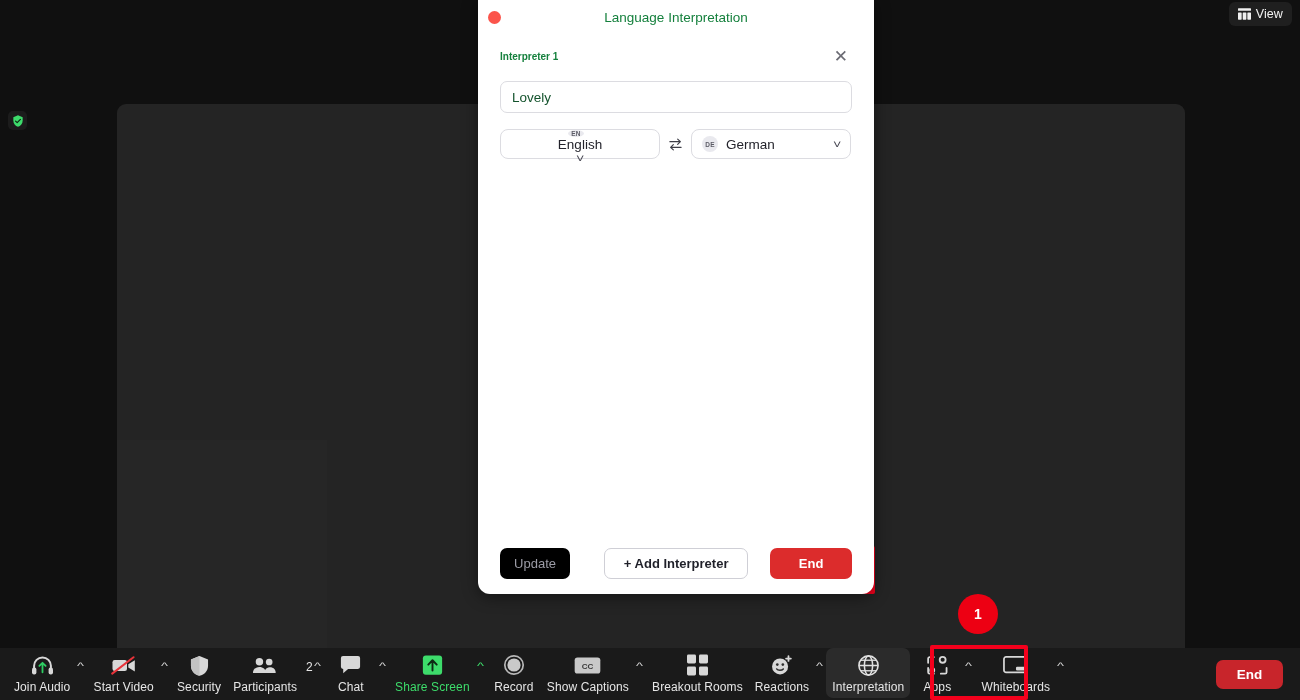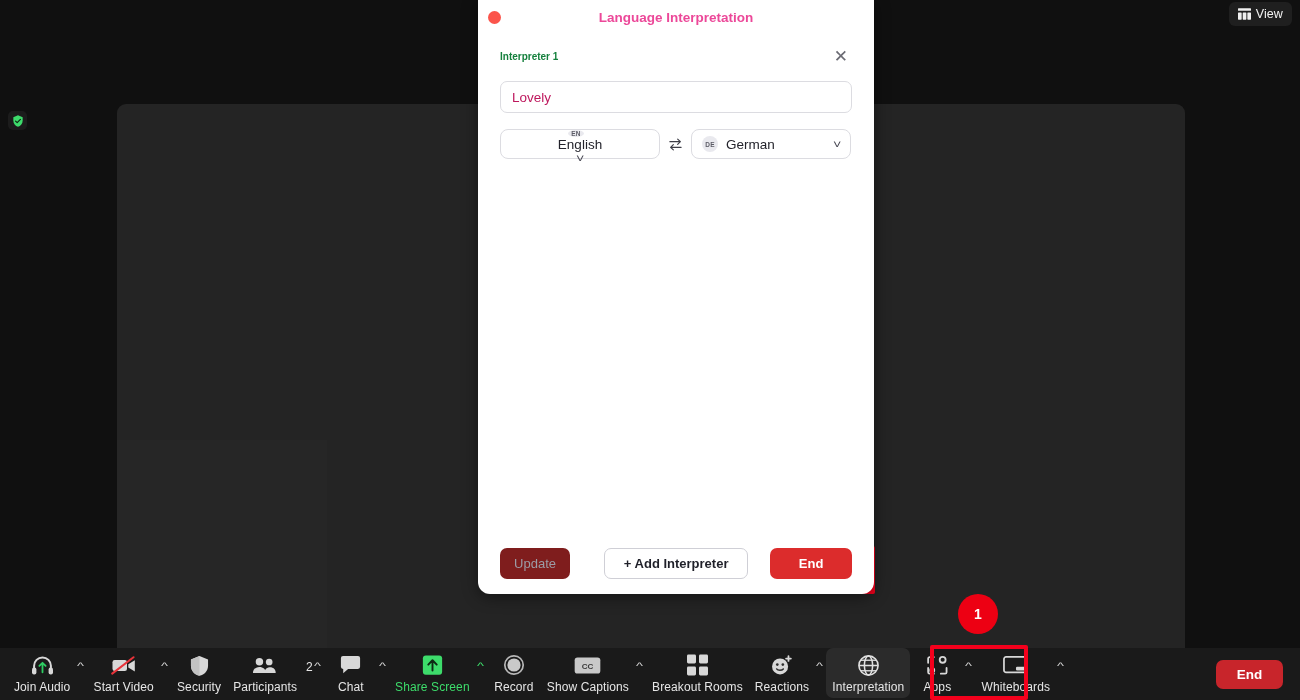--- a/index.html
+++ b/index.html
@@ -90,37 +90,37 @@
   .modal {
     position: absolute; left: 478px; top: 0px; width: 396px; height: 594px;
     background: #fff; border-radius: 0 0 12px 12px;
     box-shadow: 0 3px 16px rgba(0,0,0,.45);
     display: flex; flex-direction: column;
   }
   .modal-titlebar {
     height: 35px; position: relative;
     display: flex; align-items: center; justify-content: center;
   }
-  .modal-title { font-size: 13.5px; font-weight: bold; color: #ec4899; }
+  .modal-title { font-size: 13.5px; font-weight: normal; color: #15803d; }
   .close-dot {
     position: absolute; left: 10px; top: 11px; width: 13px; height: 13px;
     border-radius: 50%; background: #fb544b;
   }
   .modal-body { flex: 1; padding: 0 22px; position: relative; }
   .section-head {
     display: flex; align-items: center; justify-content: space-between;
     margin-top: 11px;
   }
   .section-title { font-size: 10px; font-weight: bold; color: #15803d; }
   .x-close { color: #6b6b73; font-size: 17px; line-height: 1; cursor: pointer; padding: 2px 4px; }
 
   .name-input {
     margin-top: 14px; width: 352px; height: 32px;
     border: 1px solid #dcdce1; border-radius: 7px;
-    padding: 0 11px; font-size: 13.5px; color: #be185d;
+    padding: 0 11px; font-size: 13.5px; color: #14532d;
     font-family: "Liberation Sans", sans-serif; background: #fff;
     display: flex; align-items: center;
   }
   .lang-row { margin-top: 16px; display: flex; align-items: center; }
   .lang-select {
     height: 30px; border: 1px solid #dcdce1; border-radius: 8px;
     display: flex; align-items: center; padding: 0 10px; background: #fff;
   }
   .lang-select.left  { width: 160px; flex-direction: column; }
   .lang-select.right { width: 160px; }
@@ -136,21 +136,21 @@
 
   .modal-footer {
     height: 62px; display: flex; align-items: center; padding: 0 22px;
     gap: 10px;
   }
   .btn {
     height: 31px; border-radius: 7px; font-size: 13px;
     display: flex; align-items: center; justify-content: center;
     font-family: "Liberation Sans", sans-serif;
   }
-  .btn-update { width: 72px; background: #7f1d1d; color: #9c9ca6; }
+  .btn-update { width: 72px; background: #000000; color: #9c9ca6; }
   .btn-add {
     width: 148px; background: #fff; color: #1f2029; border: 1px solid #cfcfd6;
     font-weight: bold; font-size: 13px; margin-left: 24px;
   }
   .btn-end {
     width: 84px; background: #dc2c2c; color: #fff; font-weight: bold;
     margin-left: 12px;
   }
 </style>
 </head>

